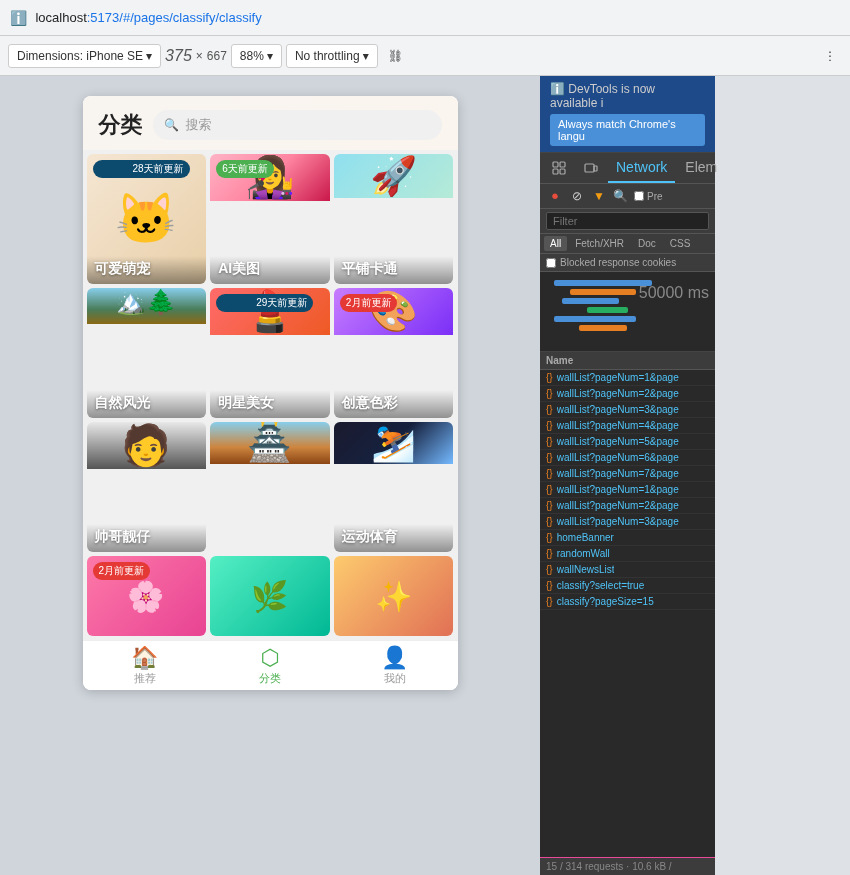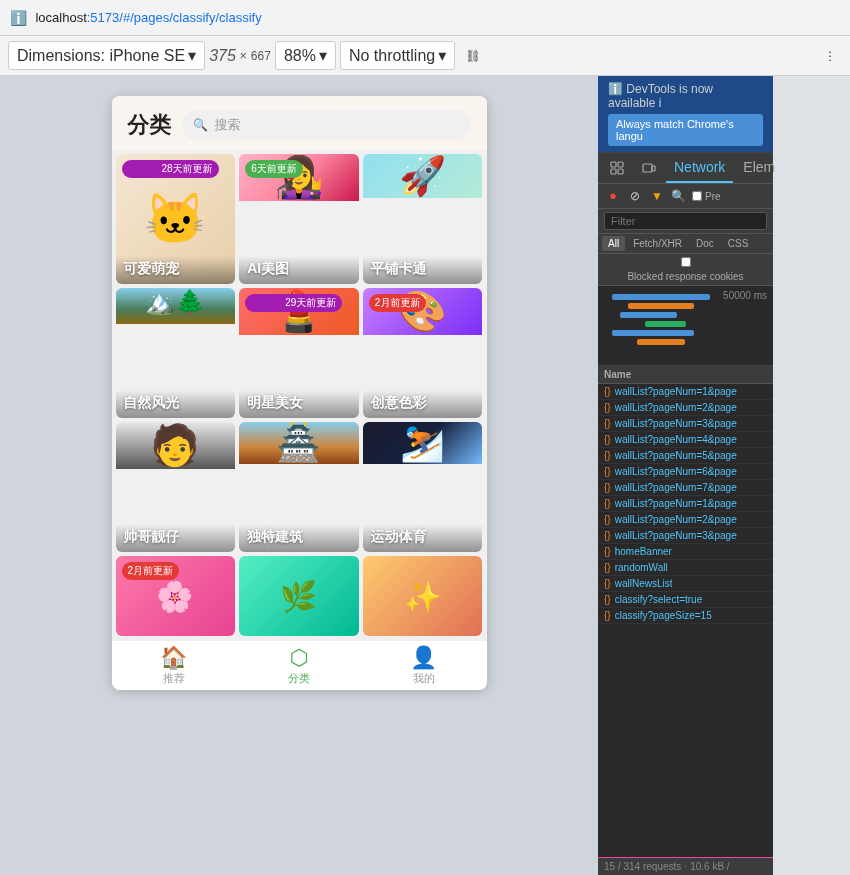--- a/index.html
+++ b/index.html
@@ -46,33 +46,33 @@
     }
     .toolbar-dropdown {
       display: flex;
       align-items: center;
       gap: 3px;
       padding: 4px 8px;
       border: 1px solid #ccc;
       border-radius: 3px;
       background: white;
       cursor: pointer;
-      font-size: 16px;
+      font-size: 12px;
     }
     .toolbar-x { margin-left: auto; }
 
     
     .main-content {
       display: flex;
       height: calc(875px - 36px - 40px);
     }
 
     
     .mobile-preview {
-      width: 598px;
+      width: 540px;
       background: #d0d5dc;
       display: flex;
       justify-content: center;
       align-items: flex-start;
       padding: 20px;
       overflow: hidden;
     }
 
     .phone-frame {
       width: 375px;
@@ -141,21 +141,21 @@
     .badge {
       position: absolute;
       top: 6px;
       left: 6px;
       padding: 2px 6px;
       border-radius: 10px;
       font-size: 10px;
       color: white;
       font-weight: 500;
     }
-    .badge-orange { background: #a21caf; padding-left: 40px; }
+    .badge-orange { background: #0c4a6e; padding-left: 40px; }
     .badge-green { background: #4CAF50; }
     .badge-red { background: #e53935; }
 
     
     .bottom-nav {
       background: white;
       border-top: 1px solid #eee;
       display: flex;
       padding: 6px 0 4px;
     }
@@ -287,35 +287,34 @@
 
     .blocked-cookies {
       display: flex;
       align-items: center;
       gap: 4px;
       background: #3c3c3c;
       padding: 3px 6px;
       border-bottom: 1px solid #555;
       font-size: 10px;
       color: #aaa;
-      flex-direction: column;
     }
 
     .waterfall-area {
       background: #292929;
       height: 80px;
       border-bottom: 1px solid #444;
       position: relative;
       overflow: hidden;
     }
     .waterfall-time {
       position: absolute;
-      top: 4px;
+      top: 12px;
       right: 6px;
-      font-size: 10px;
+      font-size: 16px;
       color: #888;
     }
     .waterfall-bars {
       padding: 8px 6px;
       display: flex;
       flex-direction: column;
       gap: 3px;
     }
     .wf-bar {
       height: 6px;
@@ -544,21 +543,20 @@
           <div class="handsome-guy">
               <span>🧑</span>
             </div>
           <div class="category-label">帅哥靓仔</div>
         </div>
 
         <div class="category-item">
           <div class="building">
               <span>🏯</span>
             </div>
-          <div class="category-label">独特建筑</div>
         </div>
 
         <div class="category-item">
           <div class="sports">
               <span>⛷️</span>
             </div>
           <div class="category-label">运动体育</div>
         </div>
 
         <div class="category-item" style="height:80px;">

